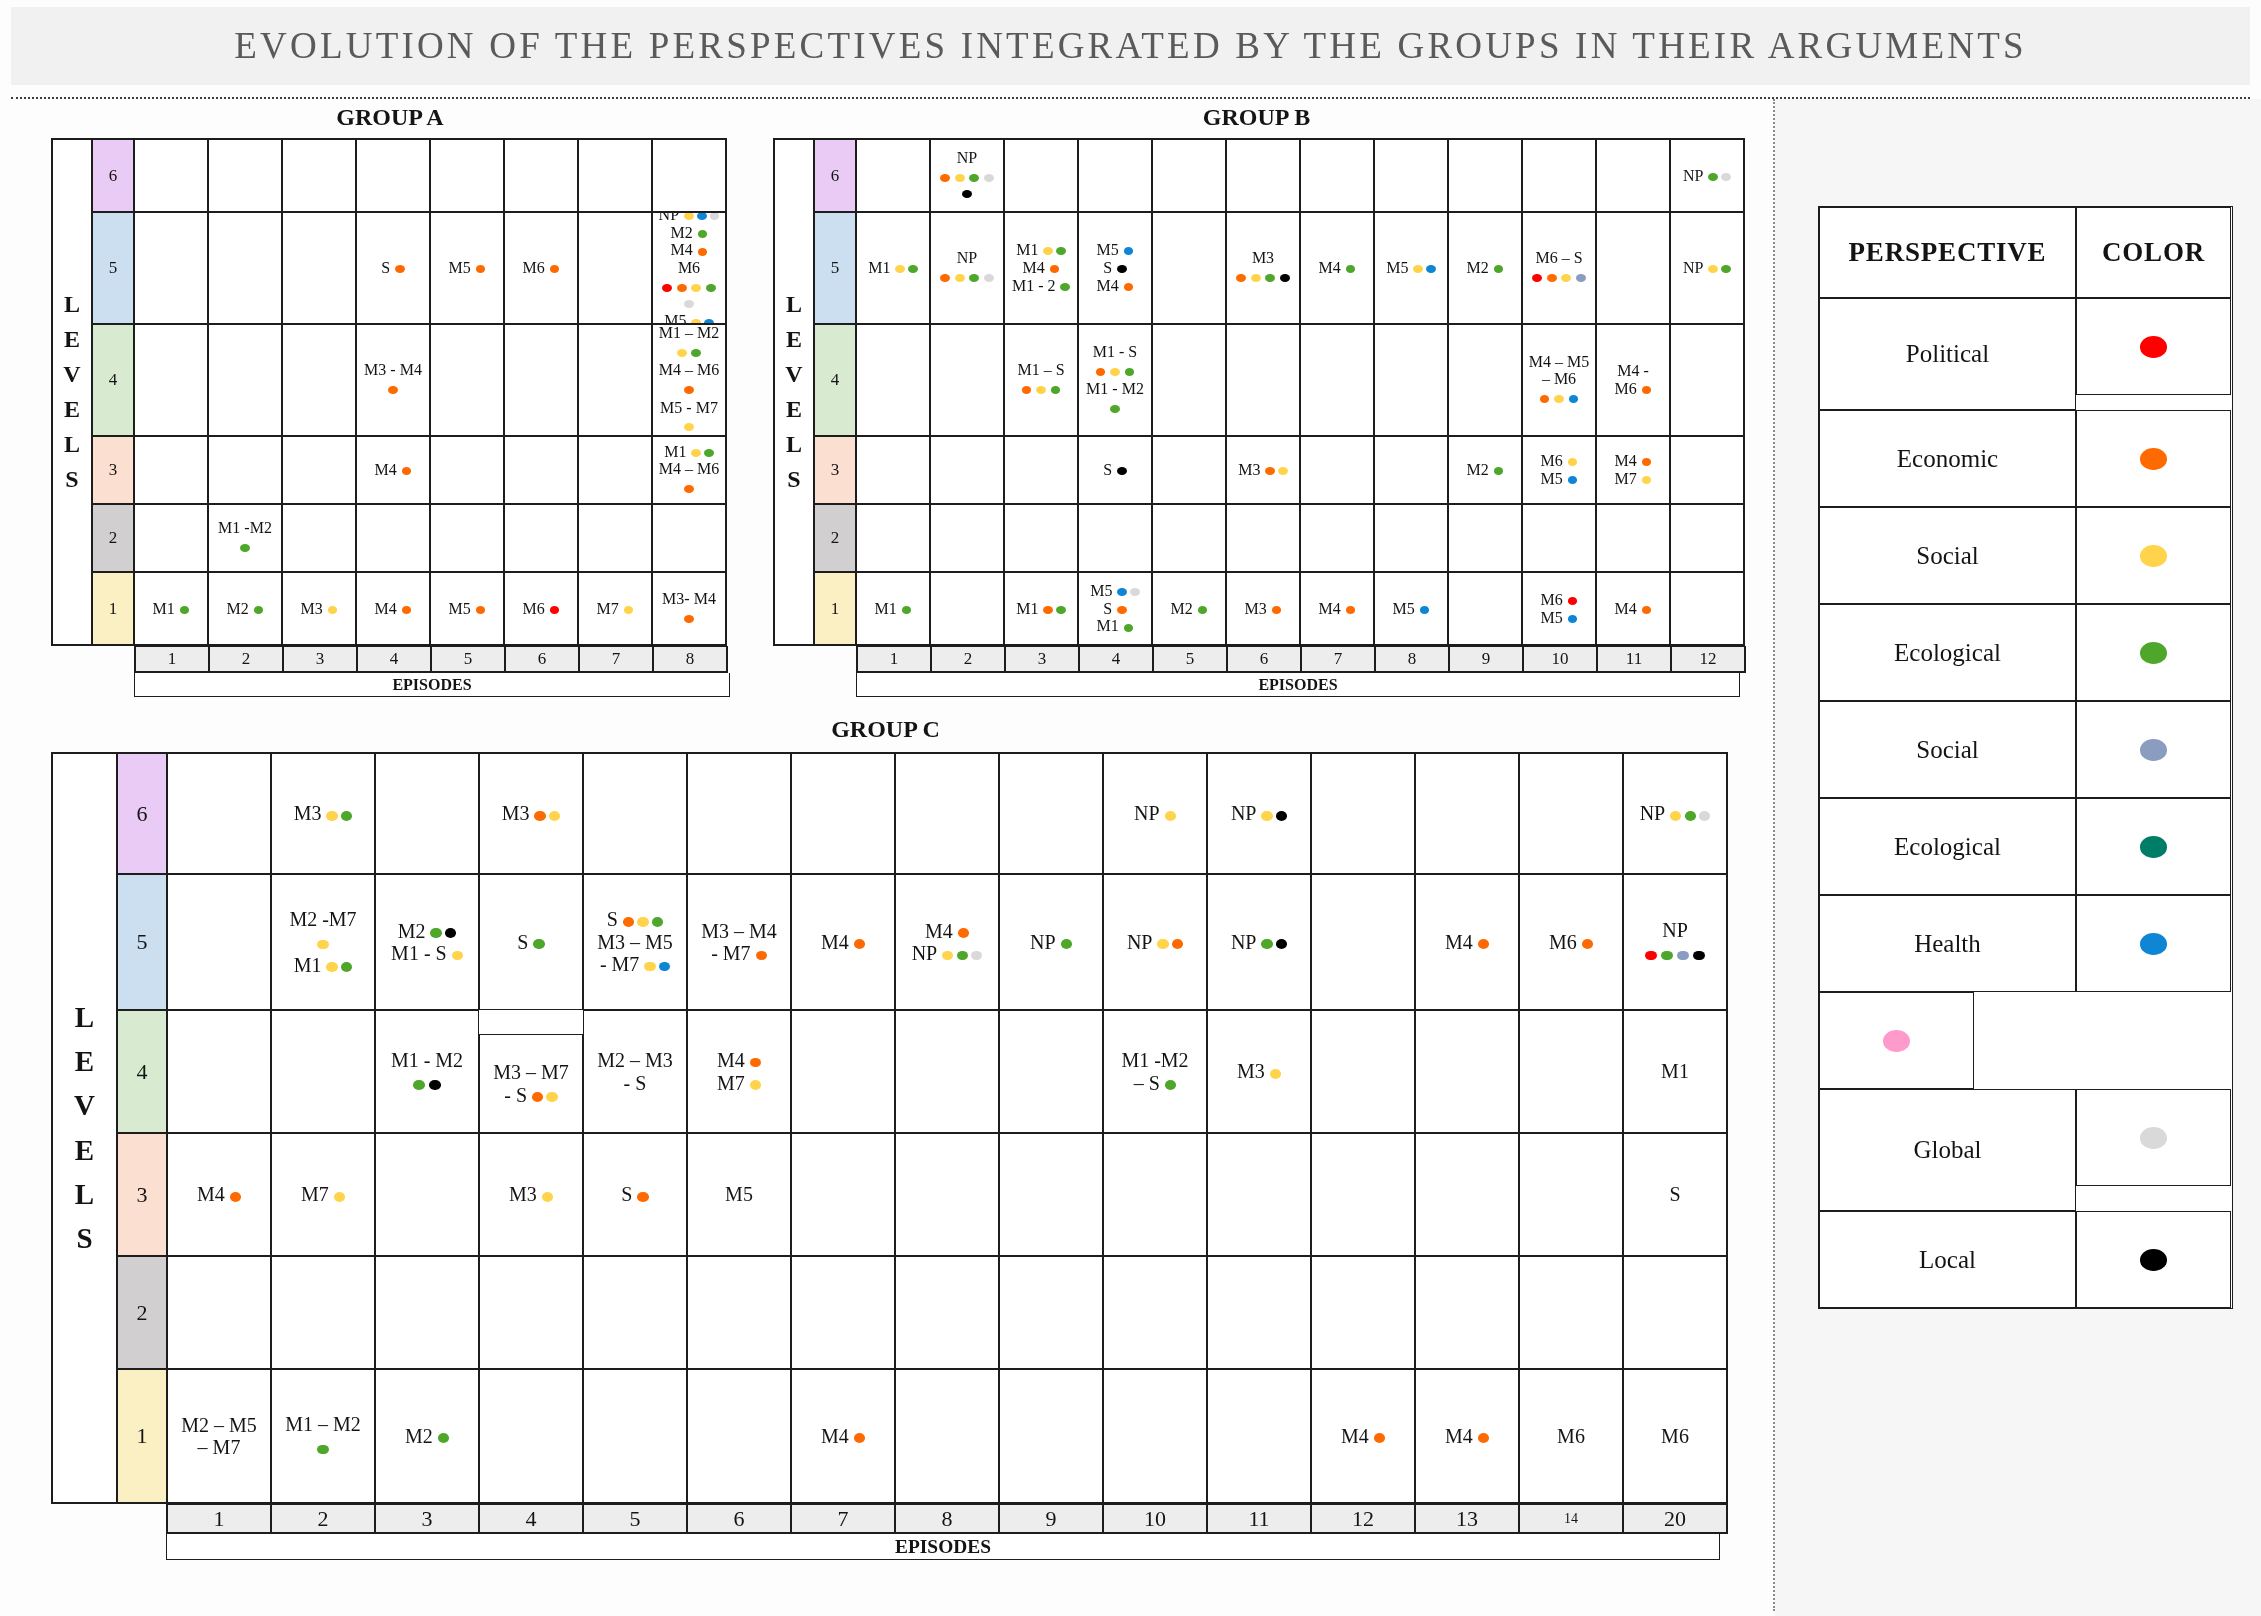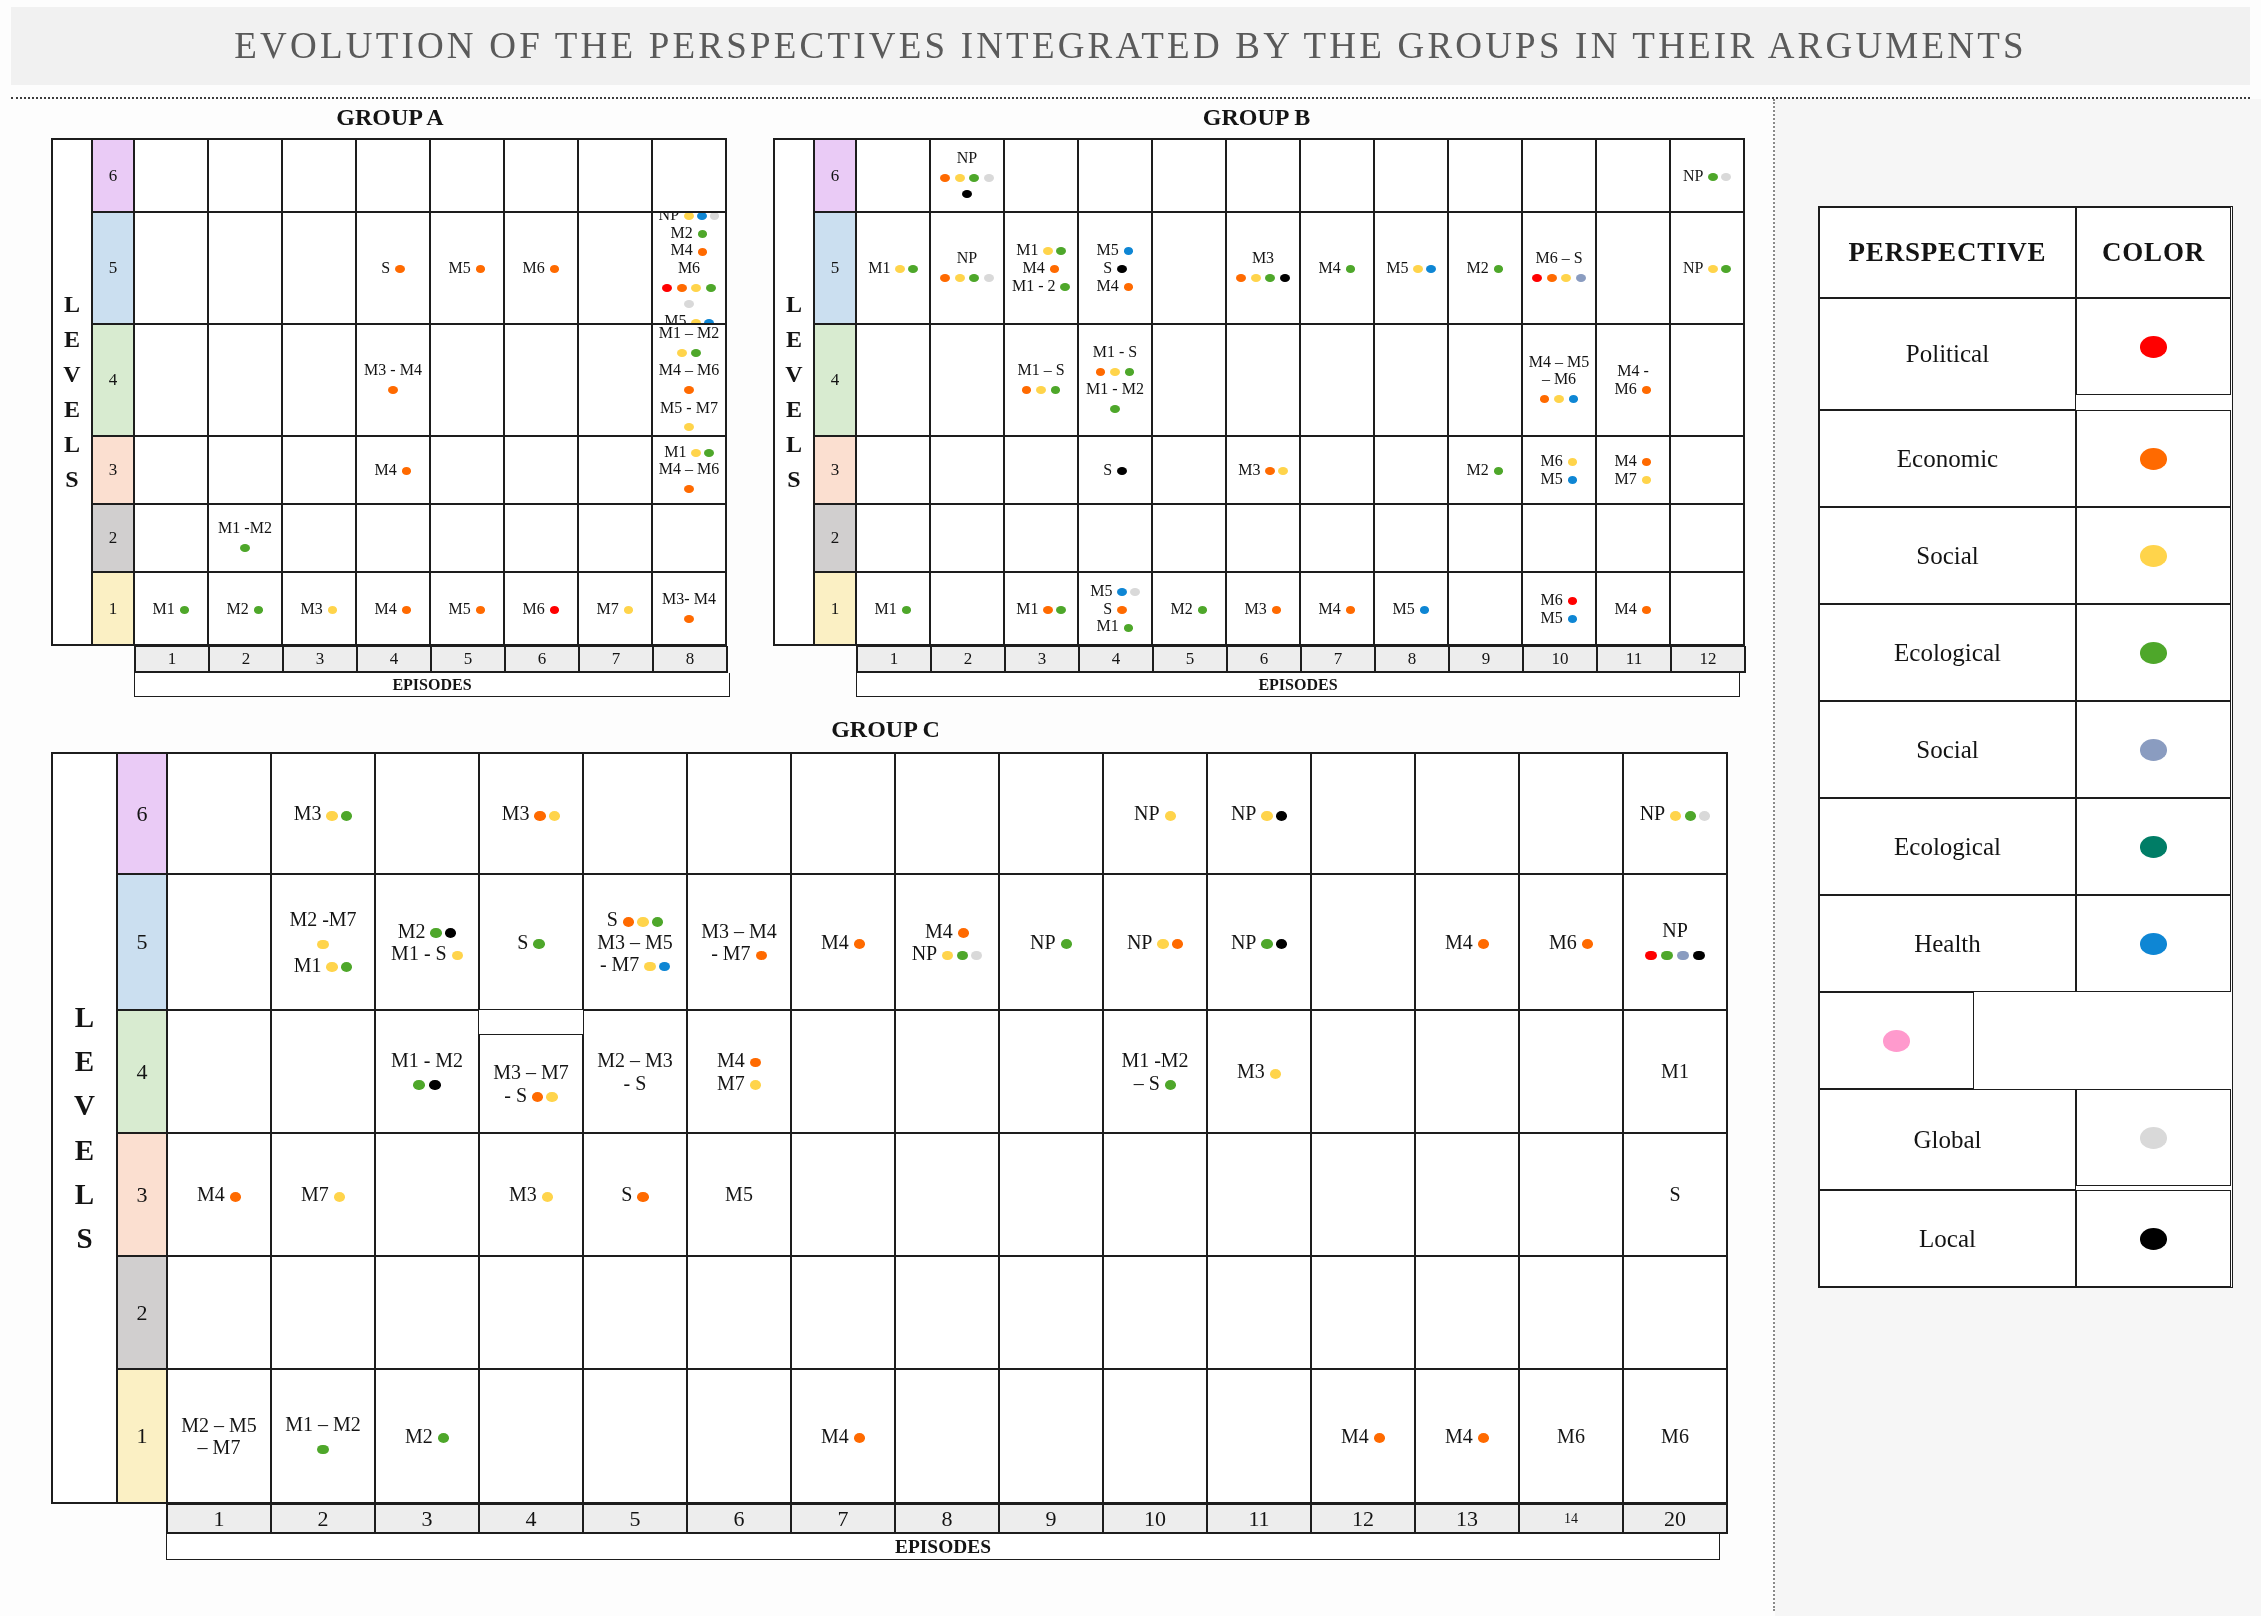--- a/index.html
+++ b/index.html
@@ -854,21 +854,21 @@
       <div class="lcell c" style="height: 97px;">
         <span class="ldot" style="background: rgb(14, 134, 212);"></span>
       </div>
     </div>
     <div class="lrow">
       <div class="lcell c" style="height: 97px;">
         <span class="ldot" style="background: rgb(255, 154, 205);"></span>
       </div>
     </div>
     <div class="lrow">
-      <div class="lcell p llabel" style="height: 101px;">Global</div>
+      <div class="lcell p llabel" style="height: 122px;">Global</div>
       <div class="lcell c" style="height: 97px;">
         <span class="ldot" style="background: rgb(217, 217, 217);"></span>
       </div>
     </div>
     <div class="lrow">
       <div class="lcell p llabel" style="height: 97px;">Local</div>
       <div class="lcell c" style="height: 97px;">
         <span class="ldot" style="background: rgb(0, 0, 0);"></span>
       </div>
     </div>

